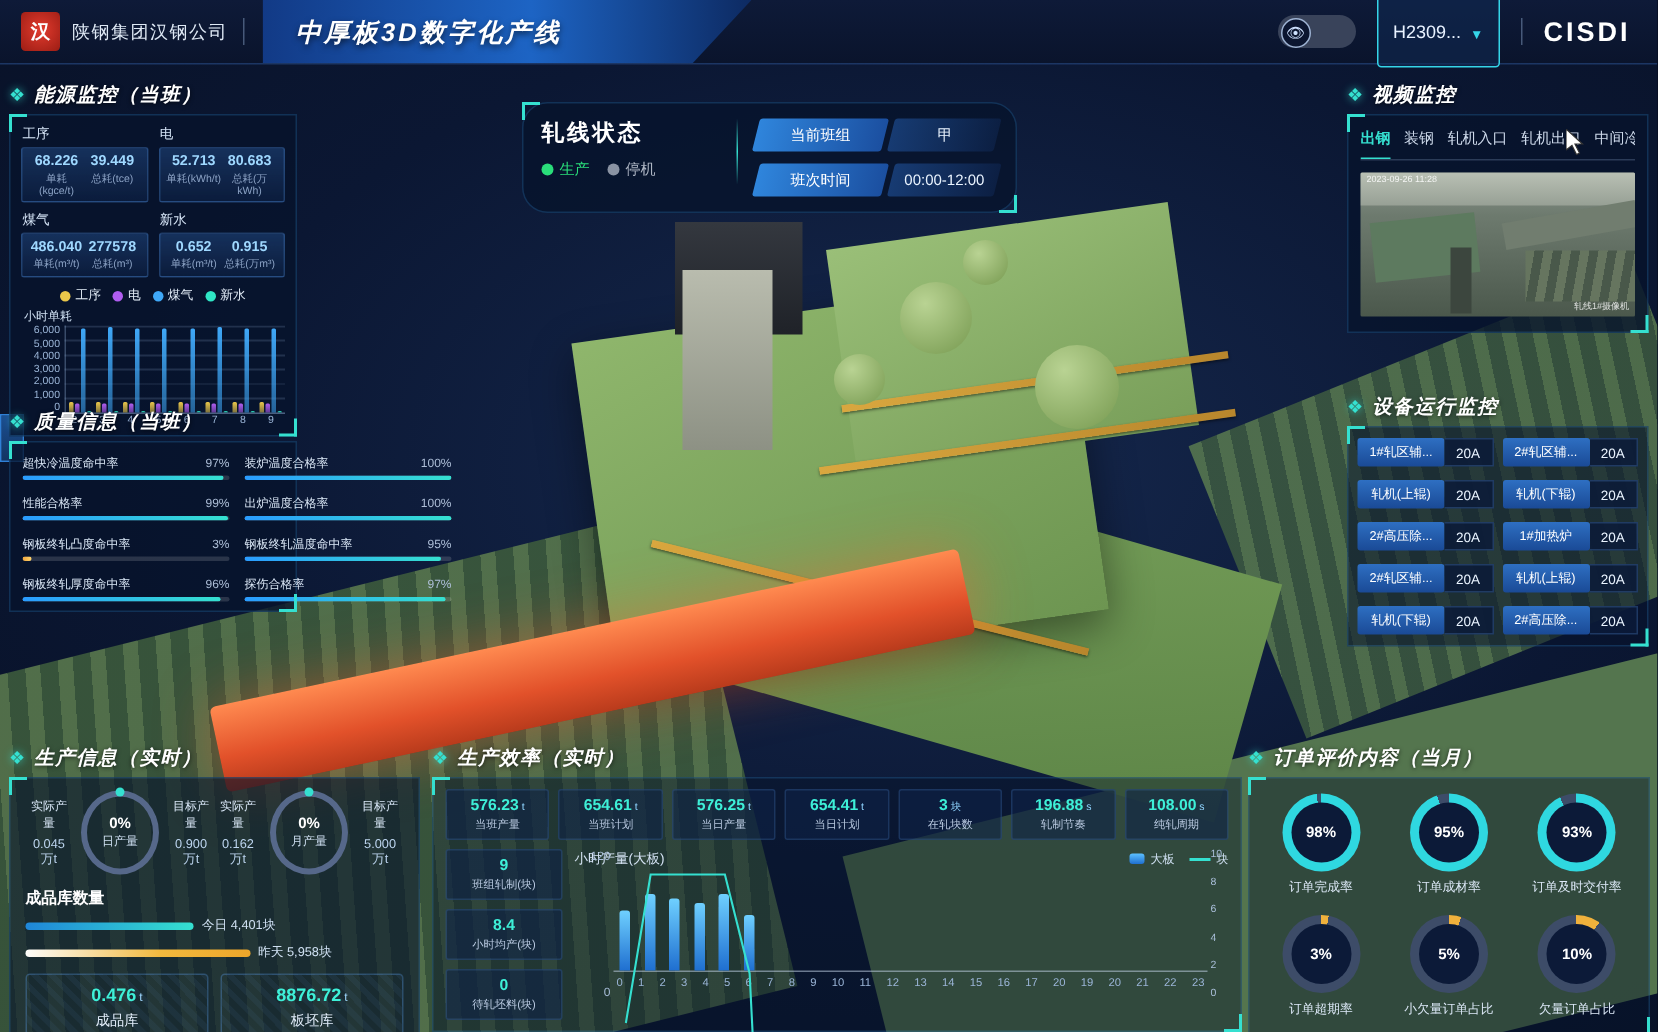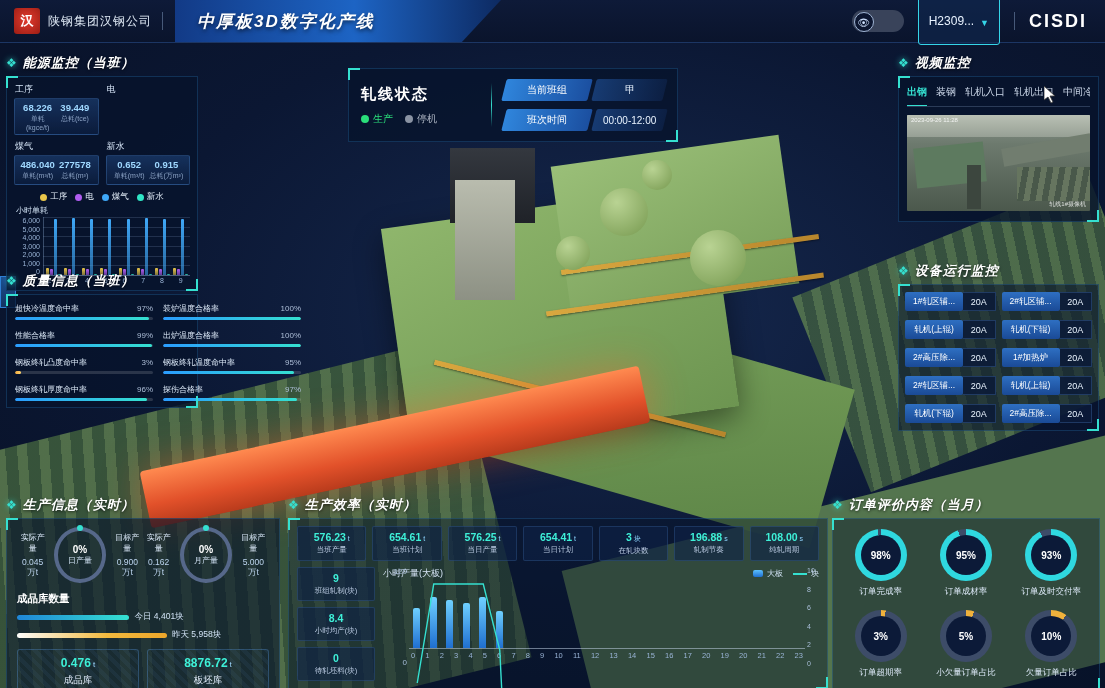--- a/index.html
+++ b/index.html
@@ -76,21 +76,21 @@
   #quality .pbox{padding:8px 8px 6px;}
   .qgrid{display:grid;grid-template-columns:1fr 1fr;gap:10px 10px;}
   .qitem .qrow{display:flex;justify-content:space-between;align-items:baseline;}
   .qitem .ql{color:#dbe8f7;font-size:8px;white-space:nowrap;overflow:hidden;}
   .qitem .qv{color:#aebfd8;font-size:8px;margin-left:2px;padding-left:48px;}
   .qbar{height:3px;background:rgba(255,255,255,.14);border-radius:2px;margin-top:3px;overflow:hidden;}
   .qfill{height:100%;border-radius:2px;background:linear-gradient(90deg,#2a9cff,#35e0d0);}
   .qfill.warn{background:linear-gradient(90deg,#f0a53c,#ffd56e);}
   
   #linestatus{left:348px;top:68px;width:330px;z-index:20;}
-  #linestatus .pbox{padding:10px 12px;display:flex;align-items:center;}
+  #linestatus .pbox{padding:10px 12px;display:flex;align-items:flex-start;border-radius:17px;}
   .ls-left{width:118px;}
   .ls-title{color:#fff;font-size:15px;font-weight:bold;letter-spacing:2px;}
   .ls-legend{display:flex;gap:12px;margin-top:8px;}
   .ls-legend .li{display:flex;align-items:center;gap:4px;font-size:10px;}
   .ls-div{width:1px;height:44px;background:linear-gradient(180deg,transparent,#35e0d0,transparent);margin:0 12px;}
   .ls-rows{flex:1;display:flex;flex-direction:column;gap:8px;}
   .ls-row{display:flex;height:22px;}
   .ls-badge{background:linear-gradient(90deg,#2f85dc,#1b4fa0);color:#fff;font-size:10px;display:flex;align-items:center;justify-content:center;width:86px;transform:skewX(-14deg);border-radius:2px;}
   .ls-badge span{transform:skewX(14deg);}
   .ls-val{flex:1;background:linear-gradient(90deg,rgba(35,90,170,.55),rgba(20,50,105,.35));margin-left:4px;color:#eaf4ff;font-size:10px;display:flex;align-items:center;justify-content:center;transform:skewX(-14deg);border-radius:2px;}
@@ -236,20 +236,30 @@
                 <div class="l">单耗(kgce/t)</div>
               </div>
               <div class="col">
                 <div class="v">39.449</div>
                 <div class="l">总耗(tce)</div>
               </div>
             </div>
           </div>
           <div class="ecard">
             <div class="ename">电</div>
+            <div class="ebody">
+              <div class="col">
+                <div class="v">52.713</div>
+                <div class="l">单耗(kWh/t)</div>
+              </div>
+              <div class="col">
+                <div class="v">80.683</div>
+                <div class="l">总耗(万kWh)</div>
+              </div>
+            </div>
           </div>
           <div class="ecard">
             <div class="ename">煤气</div>
             <div class="ebody">
               <div class="col">
                 <div class="v">486.040</div>
                 <div class="l">单耗(m³/t)</div>
               </div>
               <div class="col">
                 <div class="v">277578</div>

